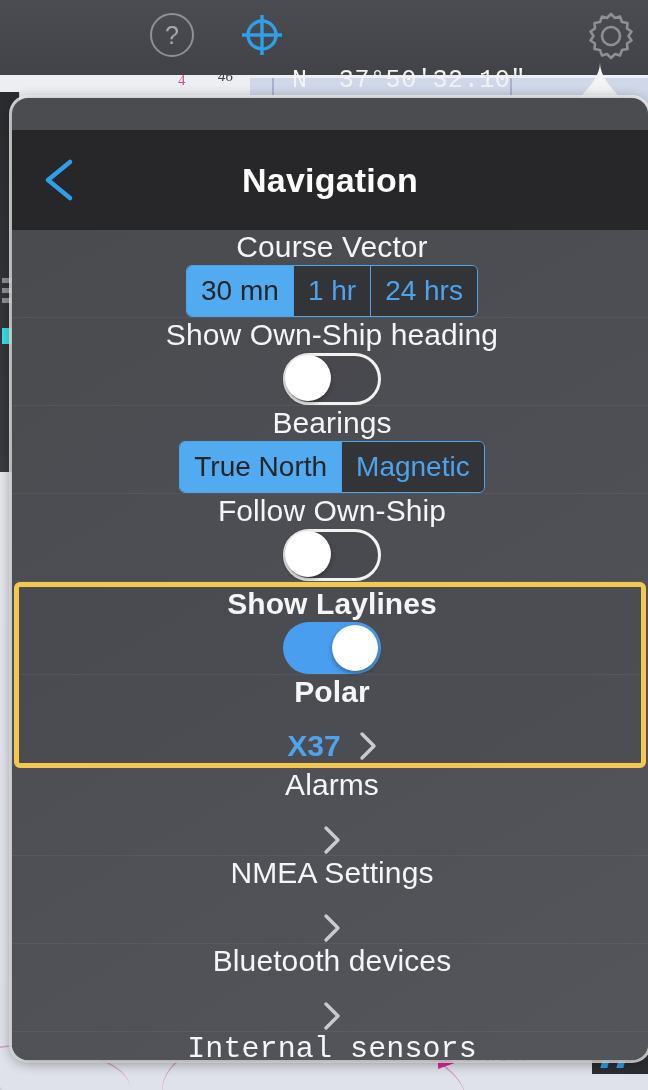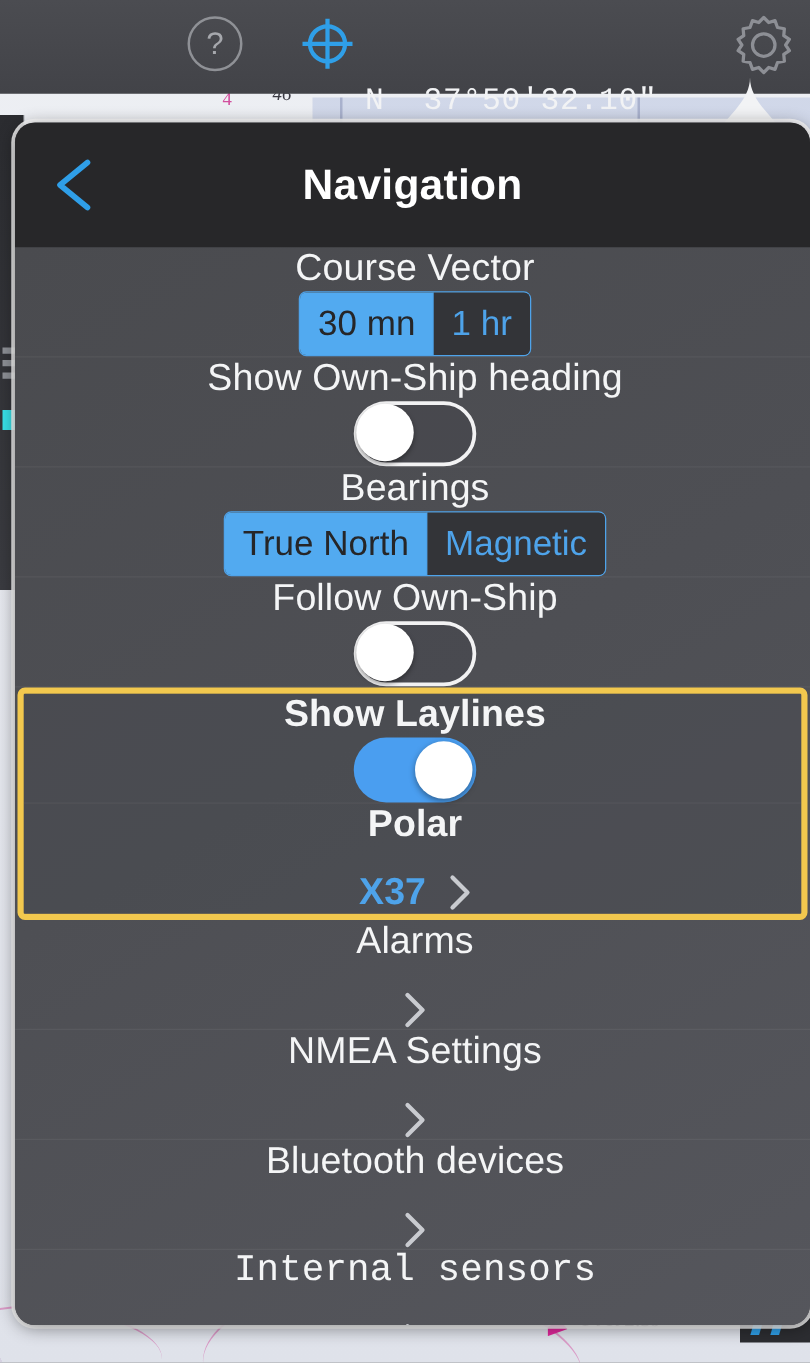--- a/index.html
+++ b/index.html
@@ -148,20 +148,21 @@
     z-index: 7;
   }
 
   .panel-header {
     position: relative;
     height: 100px;
     background: #272729;
     display: flex;
     align-items: center;
     justify-content: center;
+    margin-top: 32px;
   }
   .back-chevron {
     position: absolute;
     left: 28px; top: 28px;
     width: 40px; height: 44px;
   }
   .panel-title {
     color: #ffffff;
     font-size: 34px;
     font-weight: bold;
@@ -350,20 +351,21 @@
       <div class="panel-title">Navigation</div>
     </div>
 
     <div class="panel-body">
 
       <div class="row">
         <div class="row-label">Course Vector</div>
         <div class="segmented">
           <div class="seg active">30 mn</div>
           <div class="seg">1 hr</div>
+          <div class="seg">24 hrs</div>
         </div>
       </div>
 
       <div class="row">
         <div class="row-label">Show Own-Ship heading</div>
         <div class="toggle off">
           <div class="knob"></div>
         </div>
       </div>
 

